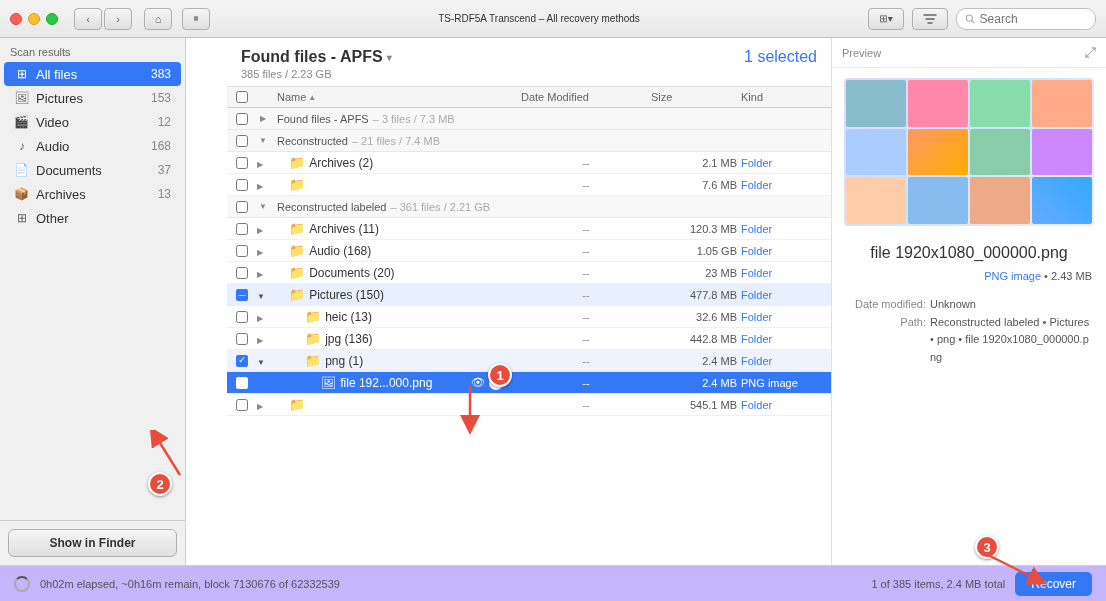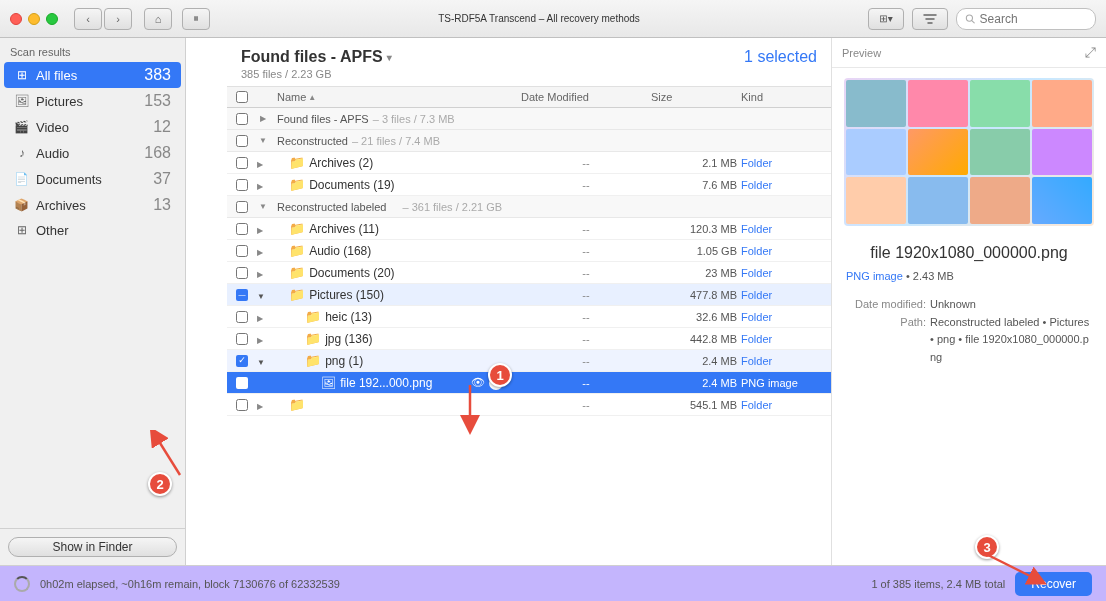--- a/index.html
+++ b/index.html
@@ -56,26 +56,26 @@
     .sidebar-item {
       display: flex; align-items: center; padding: 4px 10px;
       cursor: pointer; gap: 6px; border-radius: 4px; margin: 0 4px;
     }
     .sidebar-item.active { background: #3478f6; }
     .sidebar-item.active .sidebar-label { color: white; }
     .sidebar-item.active .sidebar-count { color: white; }
     .sidebar-icon { width: 16px; height: 16px; display: flex; align-items: center; justify-content: center; font-size: 12px; color: #666; flex-shrink: 0; }
     .sidebar-item.active .sidebar-icon { color: white; }
     .sidebar-label { flex: 1; font-size: 13px; color: #333; }
-    .sidebar-count { font-size: 16px; color: #888; }
+    .sidebar-count { font-size: 12px; color: #888; }
     .sidebar-bottom { margin-top: auto; padding: 8px; border-top: 1px solid #d0d0d0; }
     .show-finder-btn {
-      width: 100%; height: 20px; background: linear-gradient(to bottom, #f5f5f5, #e0e0e0);
-      border: 1px solid #b0b0b0; border-radius: 14px; cursor: pointer;
-      font-size: 12px; color: #333;
+      width: 100%; height: 28px; background: linear-gradient(to bottom, #f5f5f5, #e0e0e0);
+      border: 1px solid #b0b0b0; border-radius: 6px; cursor: pointer;
+      font-size: 12px; color: #333; font-weight: bold;
     }
 
     
     .file-panel { flex: 1; display: flex; flex-direction: column; overflow: hidden; background: white; padding-left: 41px; }
     .file-panel-header { padding: 10px 14px 6px; border-bottom: 1px solid #e0e0e0; display: flex; align-items: flex-start; justify-content: space-between; }
     .file-panel-title { font-size: 16px; font-weight: 600; color: #333; display: flex; align-items: center; gap: 4px; }
     .file-panel-subtitle { font-size: 11px; color: #888; margin-top: 2px; }
     .selected-count { font-size: 16px; font-weight: 500; color: #3478f6; }
 
     
@@ -132,21 +132,21 @@
     .expand-triangle.open { color: #555; }
 
     
     .preview-panel { width: 275px; background: white; border-left: 1px solid #e0e0e0; display: flex; flex-direction: column; flex-shrink: 0; }
     .preview-header { display: flex; align-items: center; justify-content: space-between; padding: 6px 10px; border-bottom: 1px solid #e8e8e8; }
     .preview-label { font-size: 11px; color: #888; font-weight: 500; }
     .preview-image-area { padding: 10px; display: flex; align-items: center; justify-content: center; }
     .preview-image { width: 250px; height: 148px; border-radius: 4px; overflow: hidden; background: #ddd; position: relative; }
     .preview-file-name { text-align: center; font-size: 16px; font-weight: 500; color: #333; padding: 8px 10px 4px; }
     .preview-meta { padding: 4px 14px; }
-    .preview-meta-line { font-size: 11px; color: #888; margin-bottom: 2px; text-align: left; }
+    .preview-meta-line { font-size: 11px; color: #888; margin-bottom: 2px; text-align: right; }
     .preview-meta-line span { color: #555; }
     .preview-details { padding: 8px 14px; font-size: 11px; line-height: 1.6; }
     .preview-detail-row { display: flex; gap: 4px; }
     .preview-detail-label { color: #888; min-width: 80px; text-align: right; }
     .preview-detail-value { color: #555; flex: 1; word-break: break-all; }
 
     
     .statusbar {
       height: 36px; background: #c4b5fd; border-top: 1px solid #d0d0d0;
       display: flex; align-items: center; padding: 0 14px;
@@ -341,35 +341,34 @@
         <div class="file-row-kind">Folder</div>
       </div>
 
       <div class="file-row">
         <div class="col-check">
             <input type="checkbox" style="">
           </div>
         <div class="col-expand"><span class="expand-triangle">▶</span></div>
         <div style="flex:1;display:flex;align-items:center;padding-left:16px;">
           <span class="folder-icon">📁</span>
-          <span class="file-row-name">Documents (19)</span>
         </div>
         <div class="file-row-date">--</div>
         <div class="file-row-size">7.6 MB</div>
         <div class="file-row-kind">Folder</div>
       </div>
 
       <div class="section-row">
         <div class="col-check">
           <input type="checkbox" style="">
         </div>
         <div class="col-expand">
           <span class="section-triangle open">▼</span>
         </div>
-        <div style="flex:1;display:flex;align-items:center;gap:16px;">
+        <div style="flex:1;display:flex;align-items:center;gap:4px;">
           <span class="section-label">Reconstructed labeled</span>
           <span style="font-size:11px;color:#aaa;">– 361 files / 2.21 GB</span>
         </div>
       </div>
 
       <div class="file-row">
         <div class="col-check">
             <input type="checkbox" style="">
           </div>
         <div class="col-expand"><span class="expand-triangle">▶</span></div>

